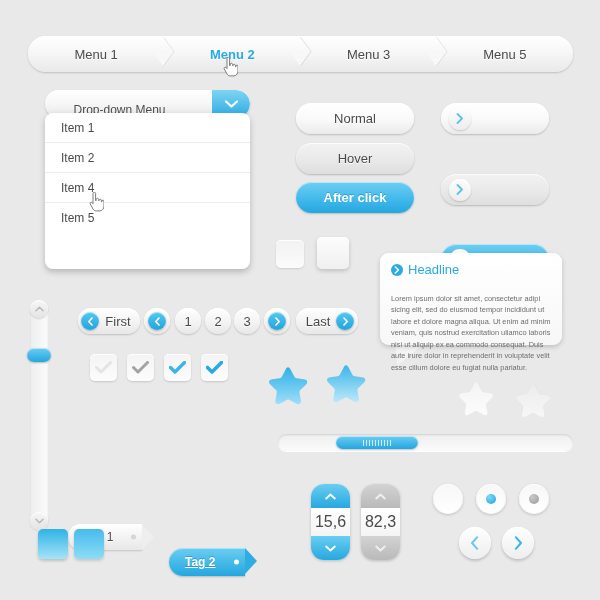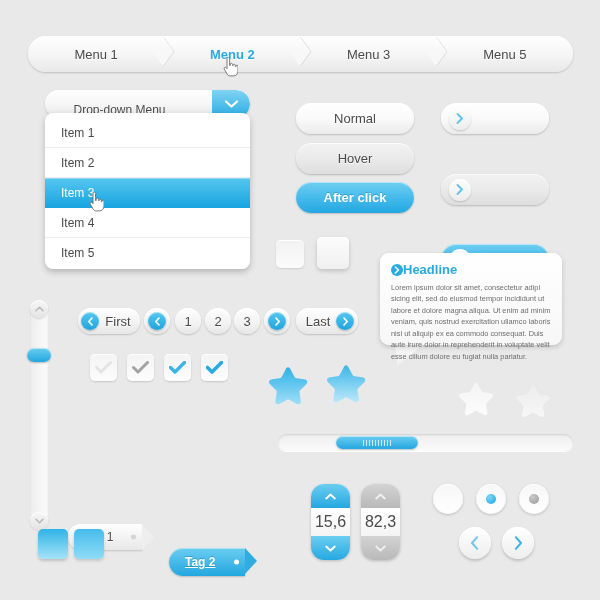--- a/index.html
+++ b/index.html
@@ -62,21 +62,21 @@
     width:38px; height:100%;
     background:linear-gradient(#7fd4f3,#29abe2);
     display:flex; align-items:center; justify-content:center;
     border-radius:0 14px 14px 0;
   }
   #dropdown-list {
     left:45px; top:113px; width:205px; height:156px;
     border-radius:8px;
     background:#fff;
     box-shadow:0 3px 6px rgba(0,0,0,.22);
-    overflow:hidden; padding-top:5px;
+    overflow:hidden; 
   }
   .dd-item {
     height:30px; line-height:30px; padding-left:16px;
     font-size:12px; color:#4a4a4a;
     border-bottom:1px solid #ececec; position:relative;
   }
   .dd-item:last-child{ border-bottom:none; }
   .dd-item.sel {
     background:linear-gradient(#55c6ef,#18a4e0);
     color:#fff; border-bottom:none;
@@ -129,22 +129,22 @@
 
   
   #tooltip {
     left:380px; top:253px; width:182px; height:92px;
     background:linear-gradient(#ffffff,#f7f7f7);
     border-radius:9px;
     box-shadow:0 2px 5px rgba(0,0,0,.18), inset 0 1px 0 #fff;
     padding:9px 11px 8px 11px;
   }
   #tooltip-headline {
-    color:#29abe2; font-size:13px; font-weight:bold;
-    display:flex; align-items:center; margin-bottom:5px;
+    color:#29abe2; font-size:13px; font-weight:normal;
+    display:flex; align-items:center; gap:5px; margin-bottom:16px;
   }
   .head-dot {
     width:12px; height:12px; border-radius:50%; background:#29abe2;
     display:inline-flex; align-items:center; justify-content:center; flex:0 0 auto;
   }
   #tooltip-body {
     font-size:7.4px; line-height:1.55; color:#6d6d6d; text-align:left;
   }
   #tooltip-tail {
     left:395px; top:340px; width:34px; height:26px;
@@ -310,21 +310,20 @@
     <span id="dropdown-arrow">
       <svg width="13" height="8" viewBox="0 0 13 8">
           <path d="M1 1.5L6.5 6.5 12 1.5" fill="none" stroke="#fff" stroke-width="2.2" stroke-linecap="round" stroke-linejoin="round"></path>
         </svg>
     </span>
   </div>
 
   <div class="abs" id="dropdown-list">
     <div class="dd-item"><span>Item 1</span></div>
     <div class="dd-item"><span>Item 2</span></div>
-    <div class="dd-item sel"><span>Item 3</span></div>
     <div class="dd-item"><span>Item 4</span></div>
     <div class="dd-item"><span>Item 5</span></div>
   </div>
 
   <svg class="abs cursor-hand" style="left:88px;top:192px;" viewBox="0 0 16 20">
     <path d="M5 1.5c0-.8.6-1.4 1.3-1.4.7 0 1.3.6 1.3 1.4v7h.6v-1c0-.7.5-1.2 1.2-1.2s1.2.5 1.2 1.2v1.1h.6V8.4c0-.6.5-1.1 1.1-1.1s1.1.5 1.1 1.1v1.3h.6v-.6c0-.6.4-1 1-1s1 .4 1 1v5c0 2.6-1.9 4.8-4.4 4.8H8.4c-1.6 0-2.6-.7-3.4-1.9L2.3 12c-.4-.6-.2-1.3.4-1.6.5-.3 1.1-.2 1.5.3l.8 1V1.5z" fill="#fff" stroke="#6b6b6b" stroke-width=".9"></path>
   </svg>
 
   <div class="abs pill normal" style="left:296px;top:103px;width:118px;">
     <span>Normal</span>

